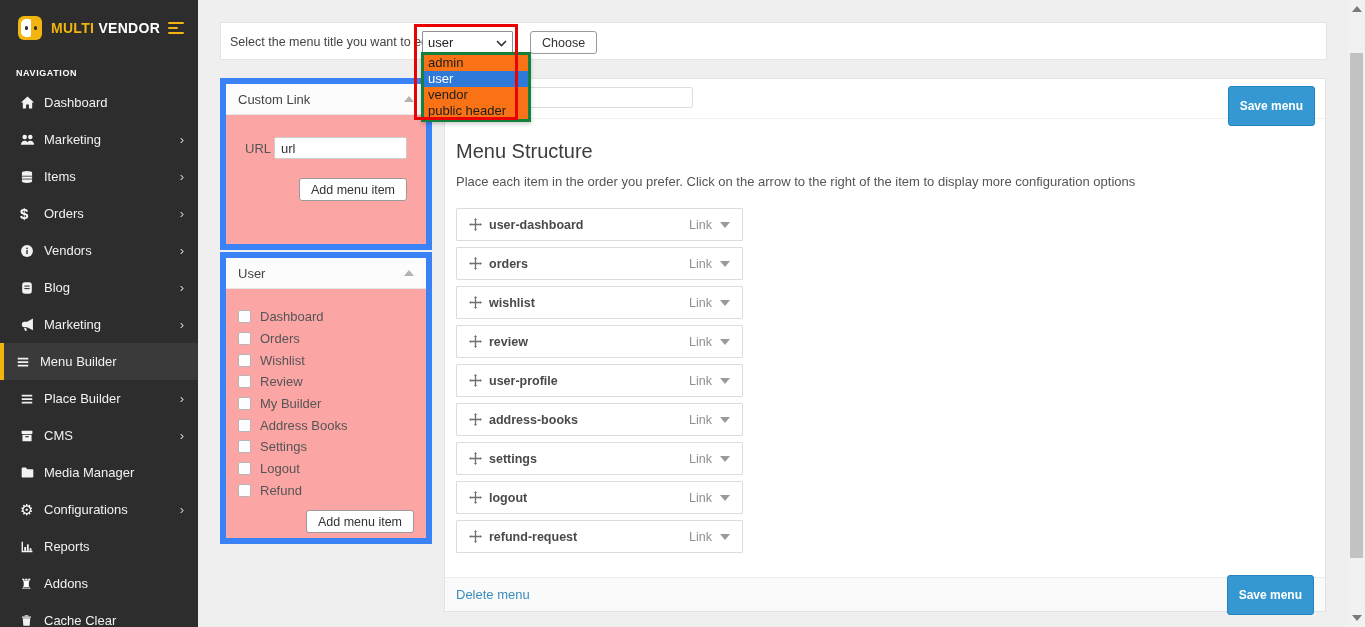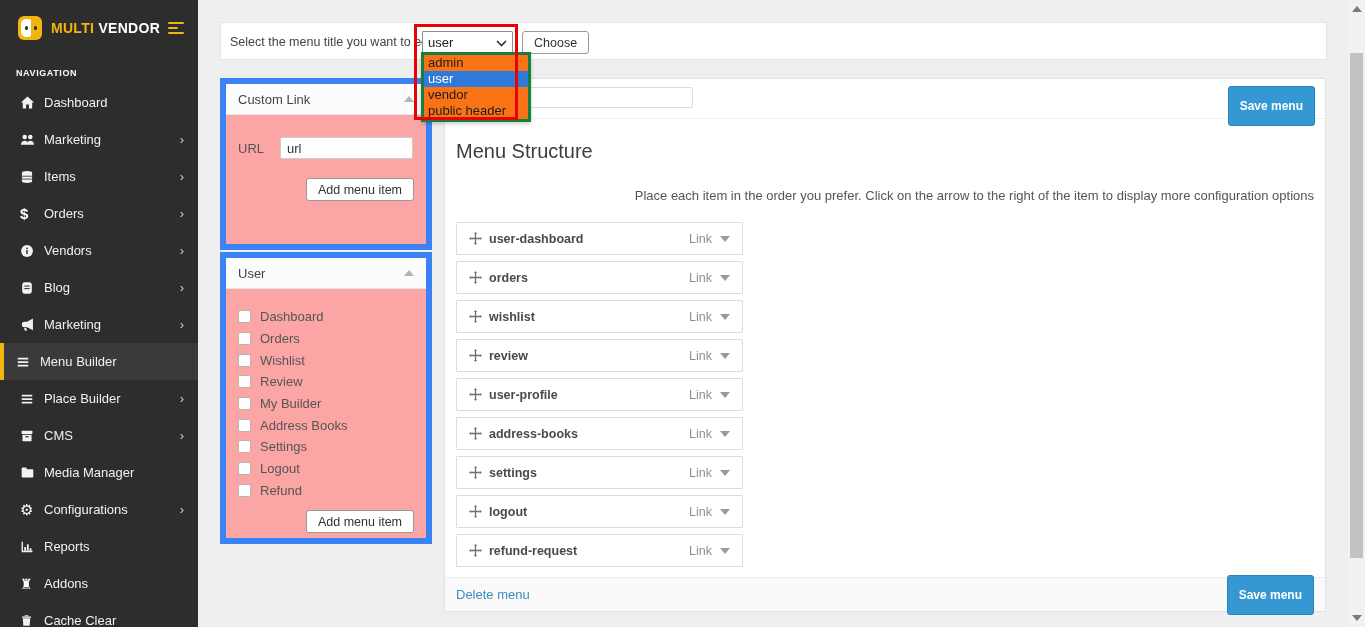--- a/index.html
+++ b/index.html
@@ -42,38 +42,38 @@
   .topbar { position:absolute; left:22px; top:22px; width:1107px; height:38px;
     background:#fff; border:1px solid #e4e4e4; }
   .topbar-label { position:absolute; left:9px; top:12px; font-size:12.5px; color:#444; }
   .menu-select { position:absolute; left:201px; top:8px; width:91px; height:22px;
     background:#fff; border:1px solid #8f8f8f; border-radius:1px; display:flex;
     align-items:center; padding:0 5px; font-size:13px; color:#222; cursor:pointer; }
   .menu-select .chev { margin-left:auto; }
   .btn-plain { height:23px; padding:0 11px; background:#fff; border:1px solid #9a9a9a;
     border-radius:3px; font-size:12.5px; color:#333; cursor:pointer;
     font-family:"Liberation Sans", sans-serif; }
-  .choose-btn { position:absolute; left:301px; top:8px; }
+  .choose-btn { position:absolute; left:309px; top:8px; }
 
   .select-options { position:absolute; left:223px; top:52px; width:110px; background:#f97316;
     border:3px solid #15803d; box-shadow:0 2px 4px rgba(0,0,0,.2); z-index:30; }
   .opt { height:16px; line-height:16px; padding:0 4px; font-size:13px; color:#1c1c1c; cursor:pointer; }
   .opt.selected { background:#2f7ad9; color:#fff; }
 
   .red-annotation { position:absolute; left:216px; top:24px; width:104px; height:96px;
     border:3px solid #ea0202; z-index:40; pointer-events:none; }
 
   
   .panel { position:absolute; background:#fca5a5; border:6px solid #3b82f6; }
   .panel-hd { height:31px; display:flex; align-items:center; padding:0 12px;
     background:#fcfcfc; border-bottom:1px solid #e7e7e7; font-size:13px; color:#444; }
   .tri-up { width:0; height:0; margin-left:auto; border-left:5px solid transparent;
     border-right:5px solid transparent; border-bottom:6px solid #b3b3b3; cursor:pointer; }
   .custom-link-panel { left:22px; top:78px; width:212px; height:172px; }
-  .cl-body { padding:22px 12px 0; }
+  .cl-body { padding:22px 19px 0; }
   .field-row { display:flex; align-items:center; margin-bottom:19px; }
   .field-row label { font-size:13px; color:#555; width:42px; }
   .field-row input { width:133px; height:22px; border:1px solid #ccc; border-radius:2px;
     padding:0 6px; font-size:13px; color:#333; font-family:"Liberation Sans", sans-serif; }
   .field-row input::placeholder { font-style:italic; color:#9b9b9b; }
   .cl-body .btn-row { display:flex; justify-content:flex-end; }
 
   .user-panel { left:22px; top:252px; width:212px; height:292px; }
   .up-body { padding:17px 12px 0; }
   .chk-row { display:flex; align-items:center; height:21.7px; font-size:13px; color:#555; }
@@ -87,21 +87,21 @@
   .mp-header { height:40px; border-bottom:1px solid #f0f0f0; position:relative; }
   .mp-name-input { position:absolute; left:76px; top:8px; width:172px; height:21px;
     border:1px solid #ddd; border-radius:2px; padding:0 6px; font-size:13px;
     font-family:"Liberation Sans", sans-serif; }
   .btn-blue { background:#3598d2; border:1px solid #2385bf; border-radius:3px;
     color:#fff; font-size:12px; font-weight:bold; padding:12px 11px; cursor:pointer;
     font-family:"Liberation Sans", sans-serif; }
   .mp-header .btn-blue { position:absolute; right:10px; top:7px; }
   .mp-content { padding:21px 11px 0; }
   .ms-title { font-size:20px; font-weight:400; color:#3c3c3c; }
-  .ms-desc { font-size:13px; color:#555; margin-top:25px;text-align:right; }
+  .ms-desc { font-size:13px; color:#555; margin-top:11px; }
   .ms-list { margin-top:19px; }
   .ms-item { width:287px; height:33px; border:1px solid #dcdcdc; border-radius:1px;
     background:#fff; margin-bottom:6px; display:flex; align-items:center;
     padding:0 12px; cursor:move; }
   .move-ico { display:flex; margin-right:7px; }
   .move-ico svg { fill:#6e6e6e; }
   .ms-item .nm { font-size:12.5px; font-weight:bold; color:#4a4a4a; }
   .ms-item .typ { margin-left:auto; font-size:12.5px; color:#8f8f8f; }
   .caret-down { width:0; height:0; margin-left:8px; border-left:5px solid transparent;
     border-right:5px solid transparent; border-top:6px solid #9a9a9a; cursor:pointer; }

